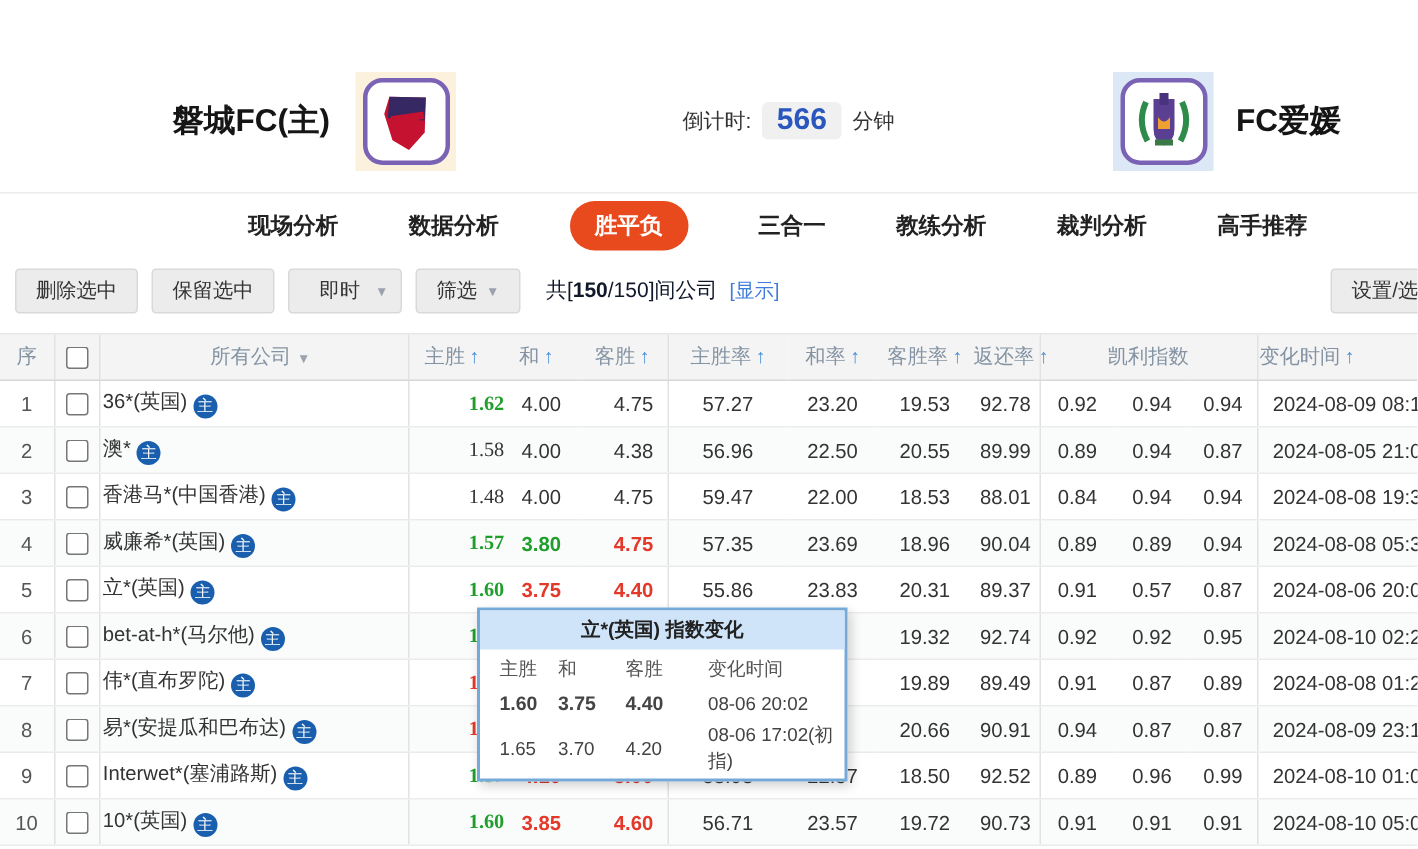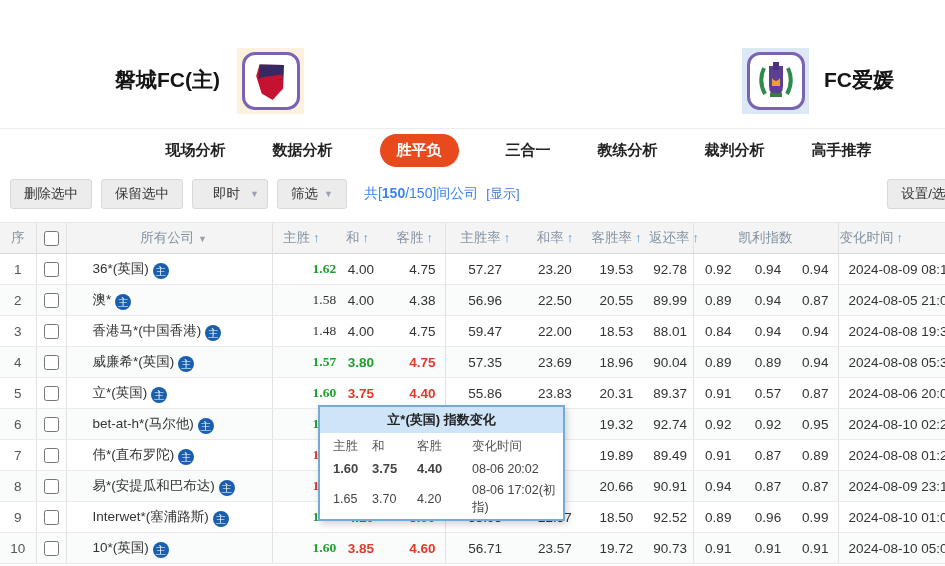--- a/index.html
+++ b/index.html
@@ -28,39 +28,39 @@
   .tab-bar { position:absolute; top:128px; left:0; right:0; height:44px; border-top:1px solid #ececec; display:flex; align-items:center; justify-content:center; gap:47px; padding-left:92px; }
   .tab { font-size:15px; font-weight:bold; color:#222; cursor:pointer; white-space:nowrap; }
   .tab.active { background:#e8491d; color:#fff; padding:7px 17px; border-radius:17px; }
 
   
   .toolbar { position:absolute; top:172px; left:0; right:0; height:44px; display:flex; align-items:center; padding:0 10px; }
   .tbtn { background:#ececec; border:1px solid #d9d9d9; border-radius:3px; height:30px; padding:0 13px; font-size:13.5px; color:#333; display:flex; align-items:center; margin-right:9px; cursor:pointer; white-space:nowrap; }
   .tbtn .caret { margin-left:10px; }
   .dropdown { width:76px; justify-content:flex-start;padding-left:20px; }
   .caret { color:#9aa3ad; font-size:9px; }
-  .count-text { margin-left:8px; font-size:14px; color:#3b82f6; white-space:nowrap; }
+  .count-text { margin-left:8px; font-size:14px; color:#0f172a; white-space:nowrap; }
   .count-bold { font-weight:bold; }
   .show-link { color:#3f7bd9; margin-left:8px; cursor:pointer; }
   .settings-btn { position:absolute; right:-28px; top:7px; margin:0; }
 
   
   table.odds { position:absolute; top:222px; left:0; width:945px; border-collapse:collapse; table-layout:fixed; }
   table.odds th { background:#f4f4f4; color:#8493a3; font-weight:normal; font-size:13.5px; height:31px; border-top:1px solid #e6e6e6; border-bottom:1px solid #d8d8d8; white-space:nowrap; overflow:visible; }
   table.odds td { height:31px; border-bottom:1px solid #ebebeb; font-size:13.5px; white-space:nowrap; }
   table.odds tbody tr:nth-child(even) td { background:#fafbfb; }
   .bl { border-left:1px solid #e2e2e2; }
   .ol { border-left:1px solid #e2e2e2;font-family:Liberation Serif, serif; }
   th.h-company { text-align:center; padding-left:10px;margin-left:12px; }
   th.h-time { text-align:left; }
   .sarr { color:#4a90d9; font-weight:bold; font-size:13px; margin-left:3px; }
   .td-seq { text-align:center; color:#555; }
   .td-check, th.h-check { text-align:center; }
   .td-check input, th.h-check input { width:15px; height:15px; margin:0; vertical-align:middle; }
-  .td-company { text-align:left; padding-left:26px; }
+  .td-company { text-align:left; padding-left:2px; }
   .cicon { display:inline-block; width:16px; height:16px; line-height:16px; border-radius:50%; background:#1a5fae; color:#fff; font-size:10.5px; text-align:center; margin-left:4px; vertical-align:-2px; }
   .td-odds { text-align:right; }
   .o-home { padding-right:15px;padding-left:40px; }
   .o-draw { padding-right:11px; }
   .o-away { padding-right:9px; }
   .g { color:#1f9e2c; font-weight:bold; }
   .r { color:#e3392b; font-weight:bold; }
   .td-rate, .td-kelly { text-align:center; }
   .td-time { text-align:left; padding-left:10px; font-size:13px; }
 
@@ -83,20 +83,25 @@
 
   <div class="team-name home-name">磐城FC(主)</div>
   <div class="logo-box home-box">
     <div class="logo-inner">
       <svg width="38" height="42" viewBox="0 0 38 42">
         <polygon points="10,3 34,7 30,30 18,40 8,32 5,14" fill="#c41230" transform="rotate(-8 19 21)"></polygon>
         <polygon points="10,3 34,7 31,22 7,17" fill="#1d2d6b" transform="rotate(-8 19 21)" opacity="0.85"></polygon>
         <rect x="9" y="16" width="22" height="5" fill="#c41230" transform="rotate(-8 19 21)"></rect>
       </svg>
     </div>
+  </div>
+  <div class="countdown">
+    <span class="countdown-label">倒计时:</span>
+    <span class="countdown-value">566</span>
+    <span class="countdown-unit">分钟</span>
   </div>
   <div class="logo-box away-box">
     <div class="logo-inner">
       <svg width="40" height="42" viewBox="0 0 40 42">
         <path d="M8 8 Q2 21 9 34" stroke="#2e8b4a" stroke-width="4" fill="none"></path>
         <path d="M32 8 Q38 21 31 34" stroke="#2e8b4a" stroke-width="4" fill="none"></path>
         <path d="M13 6 h14 v20 q0 8 -7 11 q-7 -3 -7 -11 Z" fill="#5b3f93"></path>
         <rect x="17" y="2" width="6" height="8" fill="#4a327e"></rect>
         <path d="M16 18 q4 6 8 0 v8 h-8 Z" fill="#f0a030"></path>
         <rect x="14" y="33" width="12" height="4" fill="#3a7a46"></rect>

